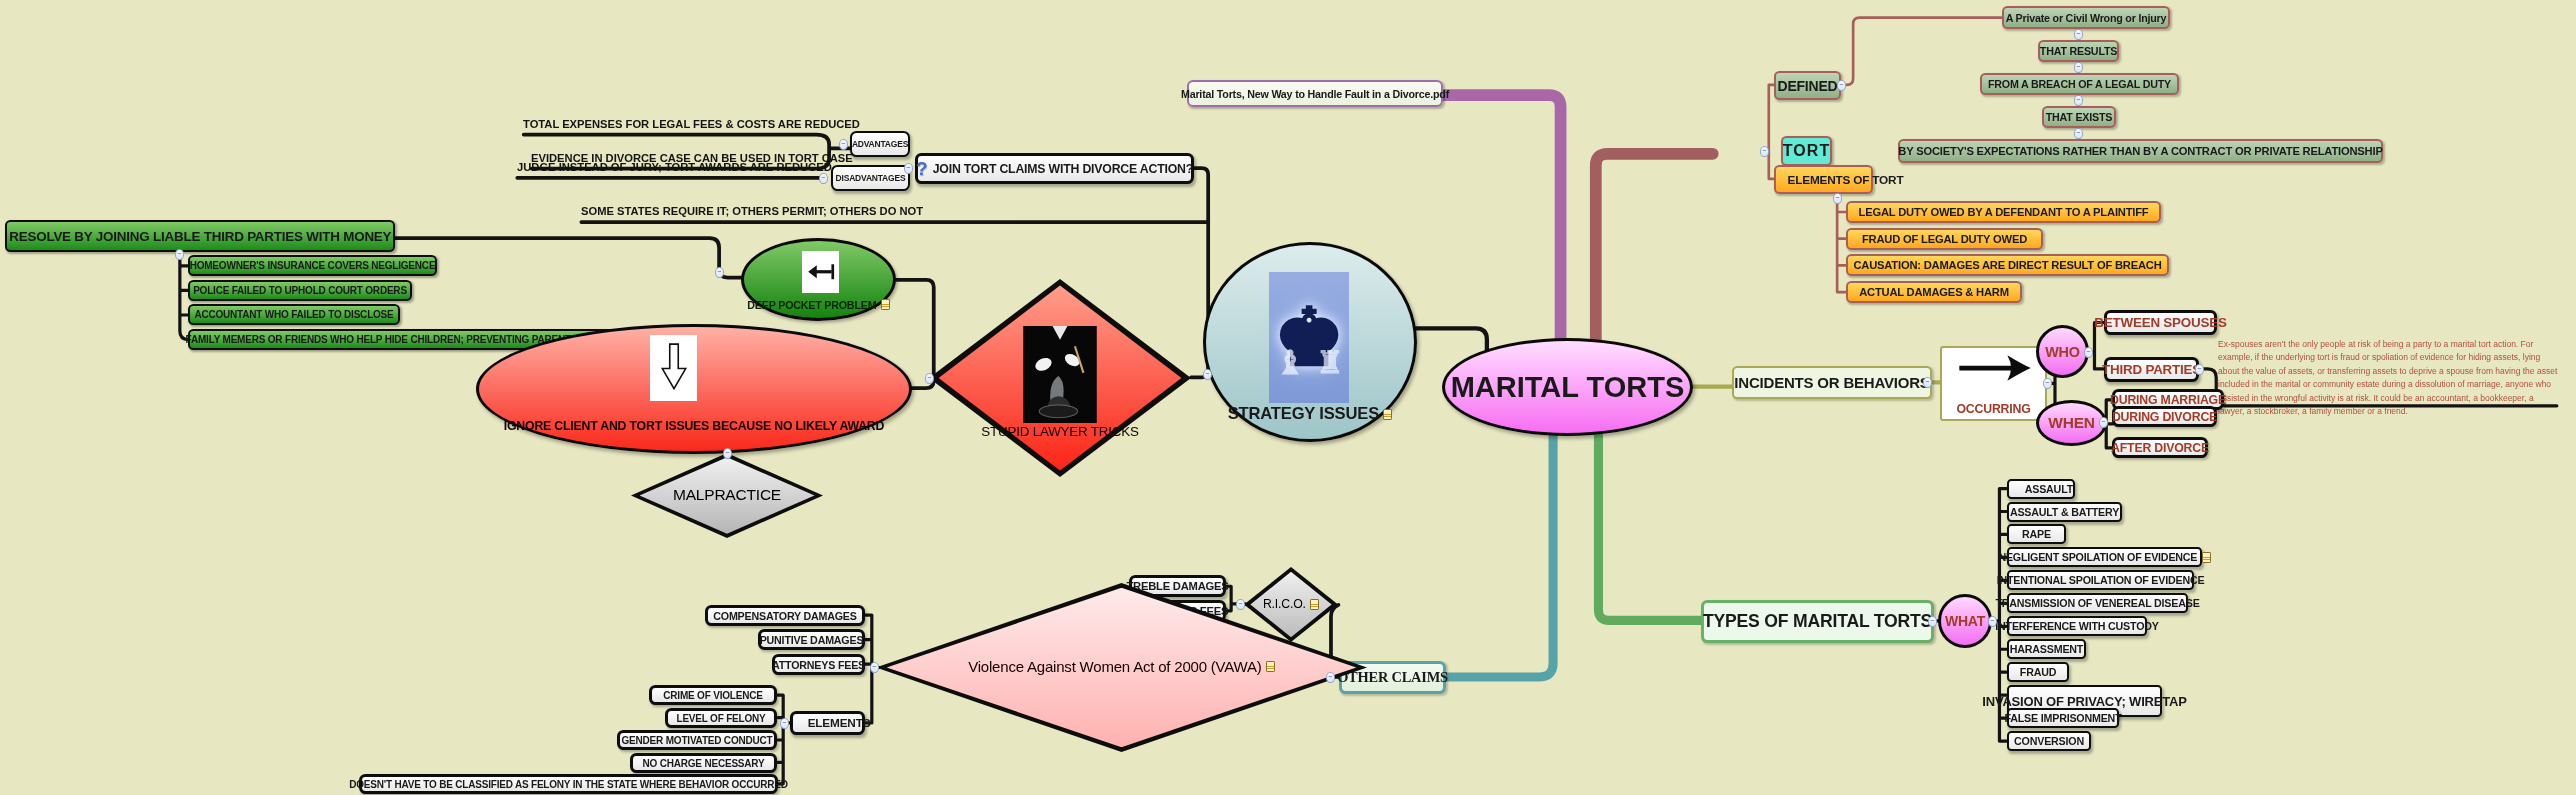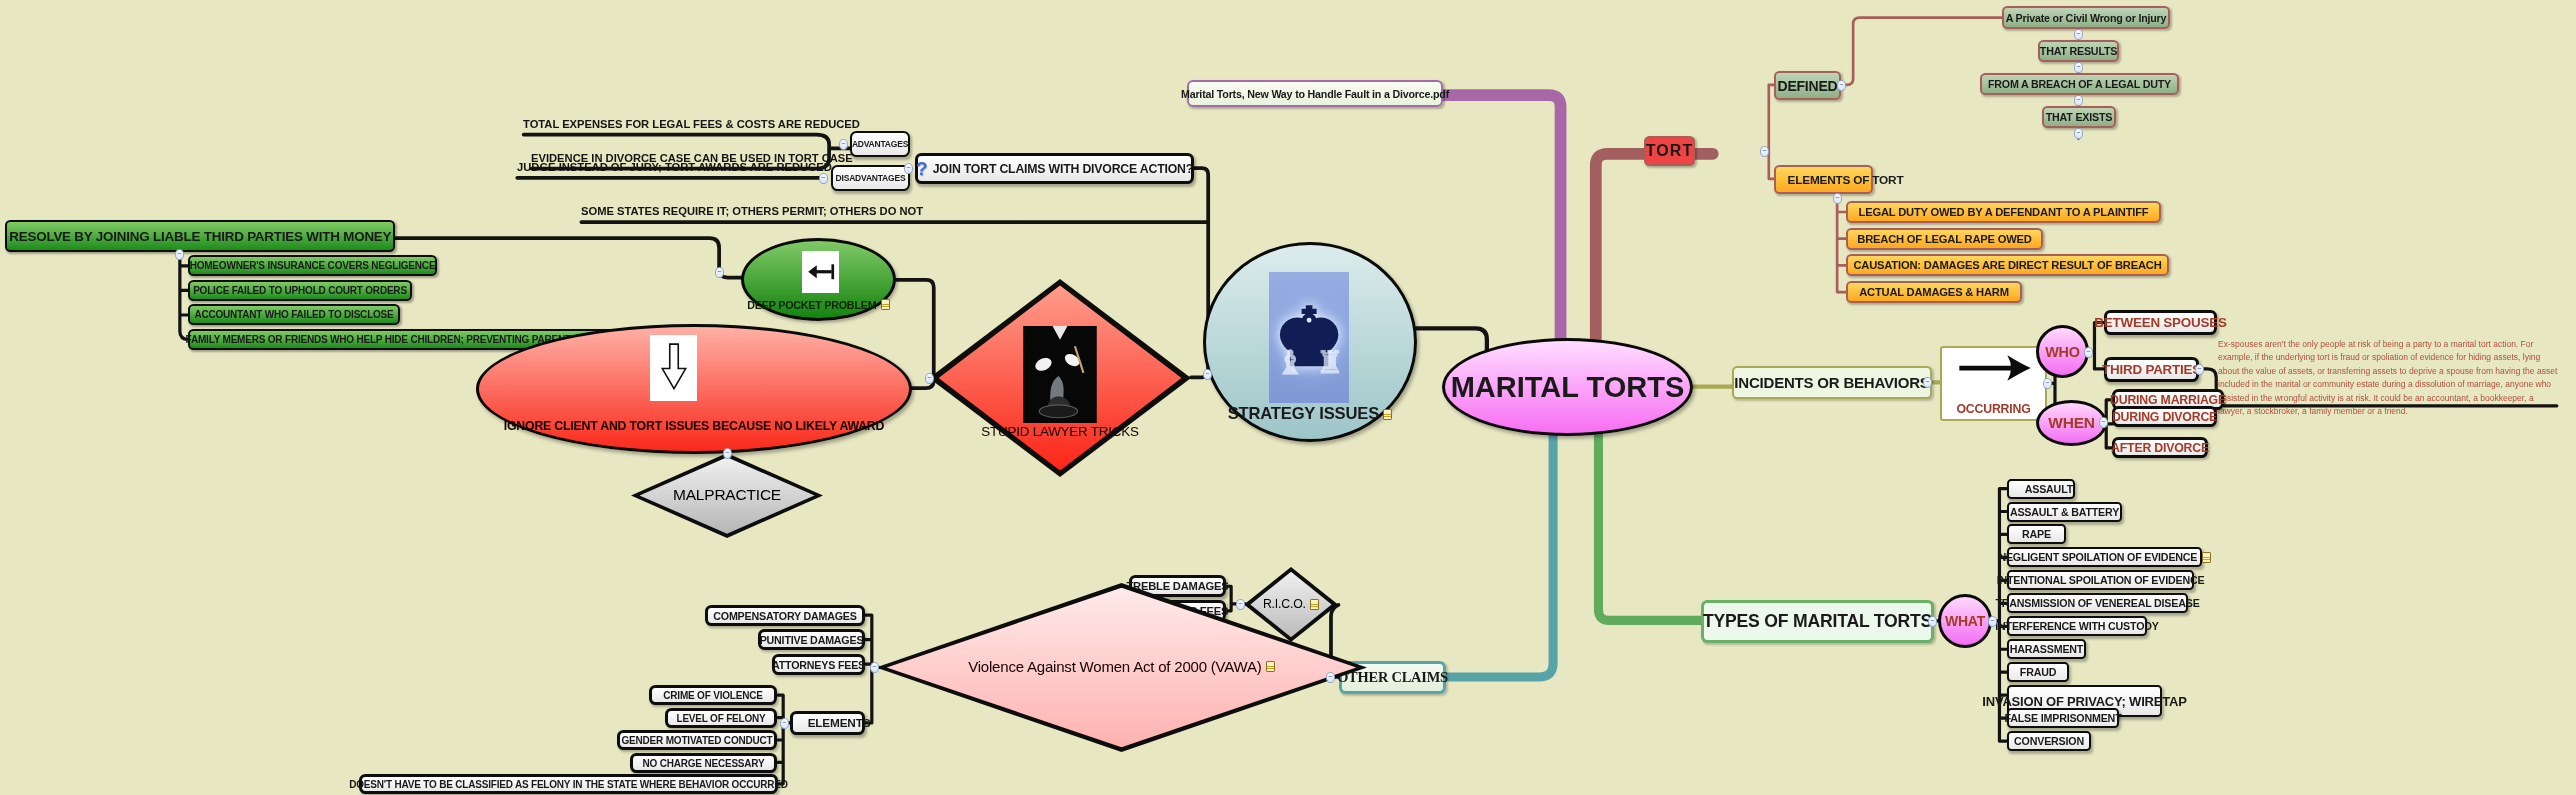--- a/index.html
+++ b/index.html
@@ -73,46 +73,49 @@
   </svg>
 
   <div class="n" style="left:1187px;top:80px;width:256px;height:27px;background:linear-gradient(#f8fbf1,#eaf2dd);border:2.7px solid #a06cab;border-radius:6px;font-size:10.7px;box-shadow:1.1px 1.6px 2.1px rgba(0,0,0,.25);">
     <span>Marital Torts, New Way to Handle Fault in a Divorce.pdf</span>
   </div>
 
   <div class="n ell" style="left:1442px;top:338px;width:251px;height:98px;background:linear-gradient(#ffddff,#f76ef3);border:3.7px solid #0a0a0a;font-size:29px;letter-spacing:0;box-shadow:2.1px 2.7px 3.7px rgba(0,0,0,.3);z-index:3;">
     <span>MARITAL TORTS</span>
   </div>
 
-  <div class="n" style="left:1644px;top:136px;width:51px;height:30px;background:#ef4444;border:2.7px solid #a85f5a;border-radius:5.3px;font-size:16px;letter-spacing:1.1px;box-shadow:1.1px 1.6px 2.1px rgba(0,0,0,.25);">
+  <div class="n" style="left:1781px;top:136px;width:51px;height:30px;background:#5eead4;border:2.7px solid #a85f5a;border-radius:5.3px;font-size:16px;letter-spacing:1.1px;box-shadow:1.1px 1.6px 2.1px rgba(0,0,0,.25);">
     <span>TORT</span>
   </div>
   <div class="n gb" style="left:1774px;top:71px;width:67px;height:29px;font-size:14px;">
     <span>DEFINED</span>
   </div>
   <div class="n gb" style="left:2002px;top:6.4px;width:168px;height:22.4px;font-size:10.7px;">
     <span>A Private or Civil Wrong or Injury</span>
   </div>
   <div class="n gb" style="left:2038px;top:40px;width:81px;height:22.4px;font-size:10.7px;">
     <span>THAT RESULTS</span>
   </div>
   <div class="n gb" style="left:1980px;top:73px;width:199px;height:22.4px;font-size:10.7px;">
     <span>FROM A BREACH OF A LEGAL DUTY</span>
   </div>
   <div class="n gb" style="left:2042px;top:106px;width:74px;height:22.4px;font-size:10.7px;">
     <span>THAT EXISTS</span>
   </div>
+  <div class="n gb" style="left:1898px;top:139px;width:485px;height:23.5px;font-size:11.2px;">
+    <span>BY SOCIETY'S EXPECTATIONS RATHER THAN BY A CONTRACT OR PRIVATE RELATIONSHIP</span>
+  </div>
   <div class="n ob" style="left:1774px;top:165px;width:99px;height:29px;font-size:11.8px;padding-left:44px;">
     <span>ELEMENTS OF TORT</span>
   </div>
   <div class="n ob" style="left:1846px;top:201px;width:315px;height:22.4px;font-size:11.2px;">
     <span>LEGAL DUTY OWED BY A DEFENDANT TO A PLAINTIFF</span>
   </div>
   <div class="n ob" style="left:1846px;top:228px;width:197px;height:22.4px;font-size:11.2px;">
-    <span>BREACH OF LEGAL RAPE OWED</span>
+    <span>FRAUD OF LEGAL DUTY OWED</span>
   </div>
   <div class="n ob" style="left:1846px;top:254px;width:323px;height:22.4px;font-size:11.2px;">
     <span>CAUSATION: DAMAGES ARE DIRECT RESULT OF BREACH</span>
   </div>
   <div class="n ob" style="left:1846px;top:281px;width:176px;height:22.4px;font-size:11.2px;">
     <span>ACTUAL DAMAGES &amp; HARM</span>
   </div>
 
   <div class="n" style="left:1732px;top:366px;width:200px;height:33px;background:#eef5e0;border:2.7px solid #a9a853;border-radius:5.3px;font-size:15px;box-shadow:1.1px 1.6px 2.1px rgba(0,0,0,.2);">
     <span>INCIDENTS OR BEHAVIORS</span>

